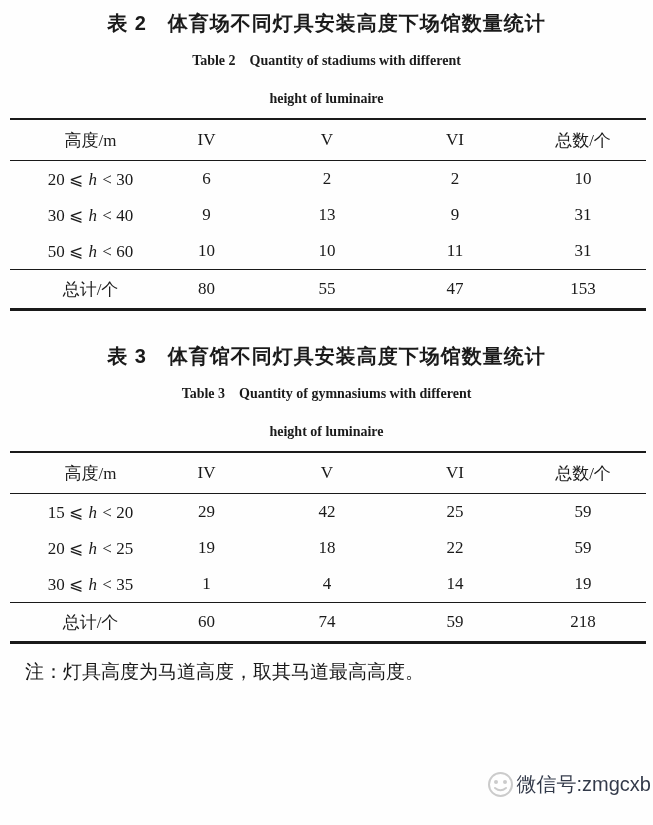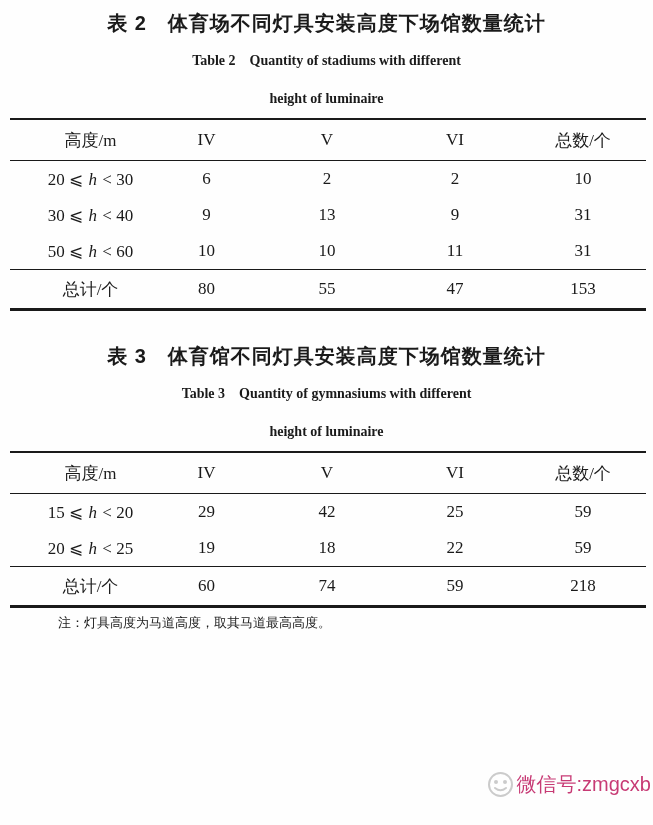--- a/index.html
+++ b/index.html
@@ -55,34 +55,34 @@
   }
   table.stat th { height: 40px; border-bottom: 1.5px solid #1a1a1a; }
   table.stat tbody td { height: 36px; }
   table.stat tfoot td { height: 38px; border-top: 1.5px solid #1a1a1a; }
   table.stat th:first-child,
   table.stat td:first-child { padding-left: 22px; margin-top: 12px; }
   table.stat i { font-style: italic; padding: 0 1px; }
 
   
   .note {
-    margin-top: 4px;
-    padding-left: 58px;
-    font-size: 13px;
+    margin-top: 17px;
+    padding-left: 25px;
+    font-size: 19px;
     line-height: 22px;
   }
 
   
   .watermark {
     position: absolute;
     top: 771px; right: 2px;
     display: flex;
     align-items: center;
     gap: 3px;
-    color: #be185d;
+    color: #0f172a;
     font-family: "Liberation Sans", "DejaVu Sans", sans-serif;
     font-size: 20px;
     opacity: 0.85;
     text-shadow: 0 0 2px #ffffff, 0 0 1px #ffffff;
     pointer-events: none;
   }
   .watermark svg { display: block; opacity: .8; }
 </style>
 </head>
 <body>
@@ -176,20 +176,27 @@
             <td>25</td>
             <td>59</td>
           </tr>
           <tr>
             <td>20 ⩽ <i>h</i> &lt; 25</td>
             <td>19</td>
             <td>18</td>
             <td>22</td>
             <td>59</td>
           </tr>
+          <tr>
+            <td>30 ⩽ <i>h</i> &lt; 35</td>
+            <td>1</td>
+            <td>4</td>
+            <td>14</td>
+            <td>19</td>
+          </tr>
         </tbody>
       <tfoot>
         <tr>
           <td>总计/个</td>
           <td>60</td>
           <td>74</td>
           <td>59</td>
           <td>218</td>
         </tr>
       </tfoot>

